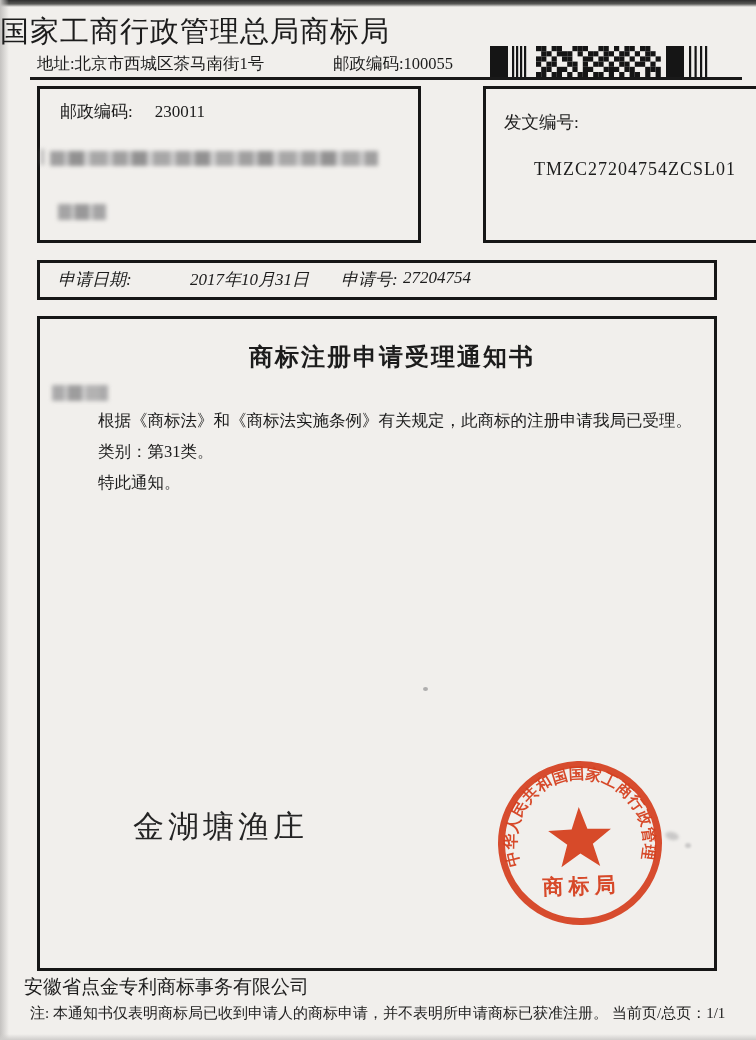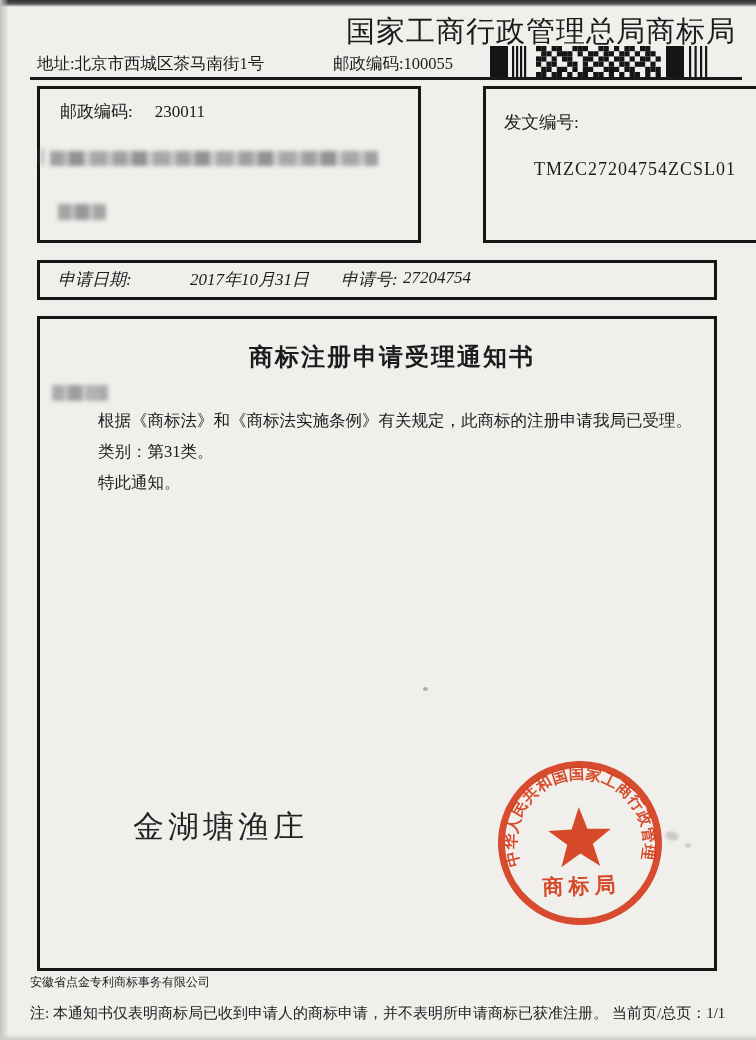--- a/index.html
+++ b/index.html
@@ -10,22 +10,22 @@
     color:#1c1c1c;
   }
   
   .edge-top{position:absolute;left:0;top:0;width:756px;height:7px;
     background:linear-gradient(180deg,#2e2e2e 0%,#585856 55%,rgba(90,90,88,0) 100%);}
   .edge-left{position:absolute;left:0;top:0;width:9px;height:1040px;
     background:linear-gradient(90deg,#c4c2c0 0%,rgba(196,194,192,0) 100%);}
   .edge-bottom{position:absolute;left:0;bottom:0;width:756px;height:6px;
     background:linear-gradient(0deg,#cfcdcb 0%,rgba(207,205,203,0) 100%);}
 
-  .org-title{position:absolute;left:0;top:12px;width:724px;text-align:right;
-    font-size:29px;letter-spacing:1px;white-space:nowrap;padding-left:12px;}
+  .org-title{position:absolute;left:0;top:12px;width:724px;text-align:left;
+    font-size:29px;letter-spacing:1px;white-space:nowrap;}
   .addr-row{position:absolute;left:37px;top:53px;width:690px;font-size:16.5px;white-space:nowrap;}
   .addr-row .addr{position:absolute;left:0;top:0;}
   .addr-row .zip{position:absolute;left:296px;top:0;}
   .barcode{position:absolute;left:490px;top:46px;}
   .rule{position:absolute;left:30px;top:77px;width:712px;height:3px;background:#191919;}
 
   .box{position:absolute;border:3px solid #161616;background:transparent;}
   .box-recipient{left:37px;top:86px;width:378px;height:151px;}
   .box-issue{left:437px;top:86px;width:274px;height:151px;margin-left:46px;}
   .box-appdate{left:37px;top:260px;width:674px;height:34px;font-style:italic;}
@@ -62,21 +62,21 @@
   .seal svg{display:block;}
   .seal-date{position:absolute;left:481px;top:518px;font-size:19px;color:#171717;
     letter-spacing:.5px;white-space:nowrap;}
   .smudge1{position:absolute;left:625px;top:513px;width:14px;height:8px;border-radius:50%;
     background:#9b9b9d;opacity:.45;filter:blur(1.5px);transform:rotate(14deg);}
   .smudge2{position:absolute;left:645px;top:524px;width:6px;height:5px;border-radius:50%;
     background:#8e8e90;opacity:.4;filter:blur(1px);}
   .speck{position:absolute;left:383px;top:368px;width:5px;height:4px;background:#6f6f72;
     opacity:.5;border-radius:50%;filter:blur(.5px);}
 
-  .agent-line{position:absolute;left:30px;top:974px;font-size:12px;white-space:nowrap;}
+  .agent-line{position:absolute;left:24px;top:974px;font-size:19px;white-space:nowrap;}
   .note-row{position:absolute;left:30px;top:1004px;width:700px;font-size:15px;white-space:nowrap;}
   .note-row .page-ind{position:absolute;left:582px;top:0;}
 </style>
 </head>
 <body>
 
 <div class="page">
   <div class="edge-top"></div>
   <div class="edge-left"></div>
   <div class="edge-bottom"></div>

